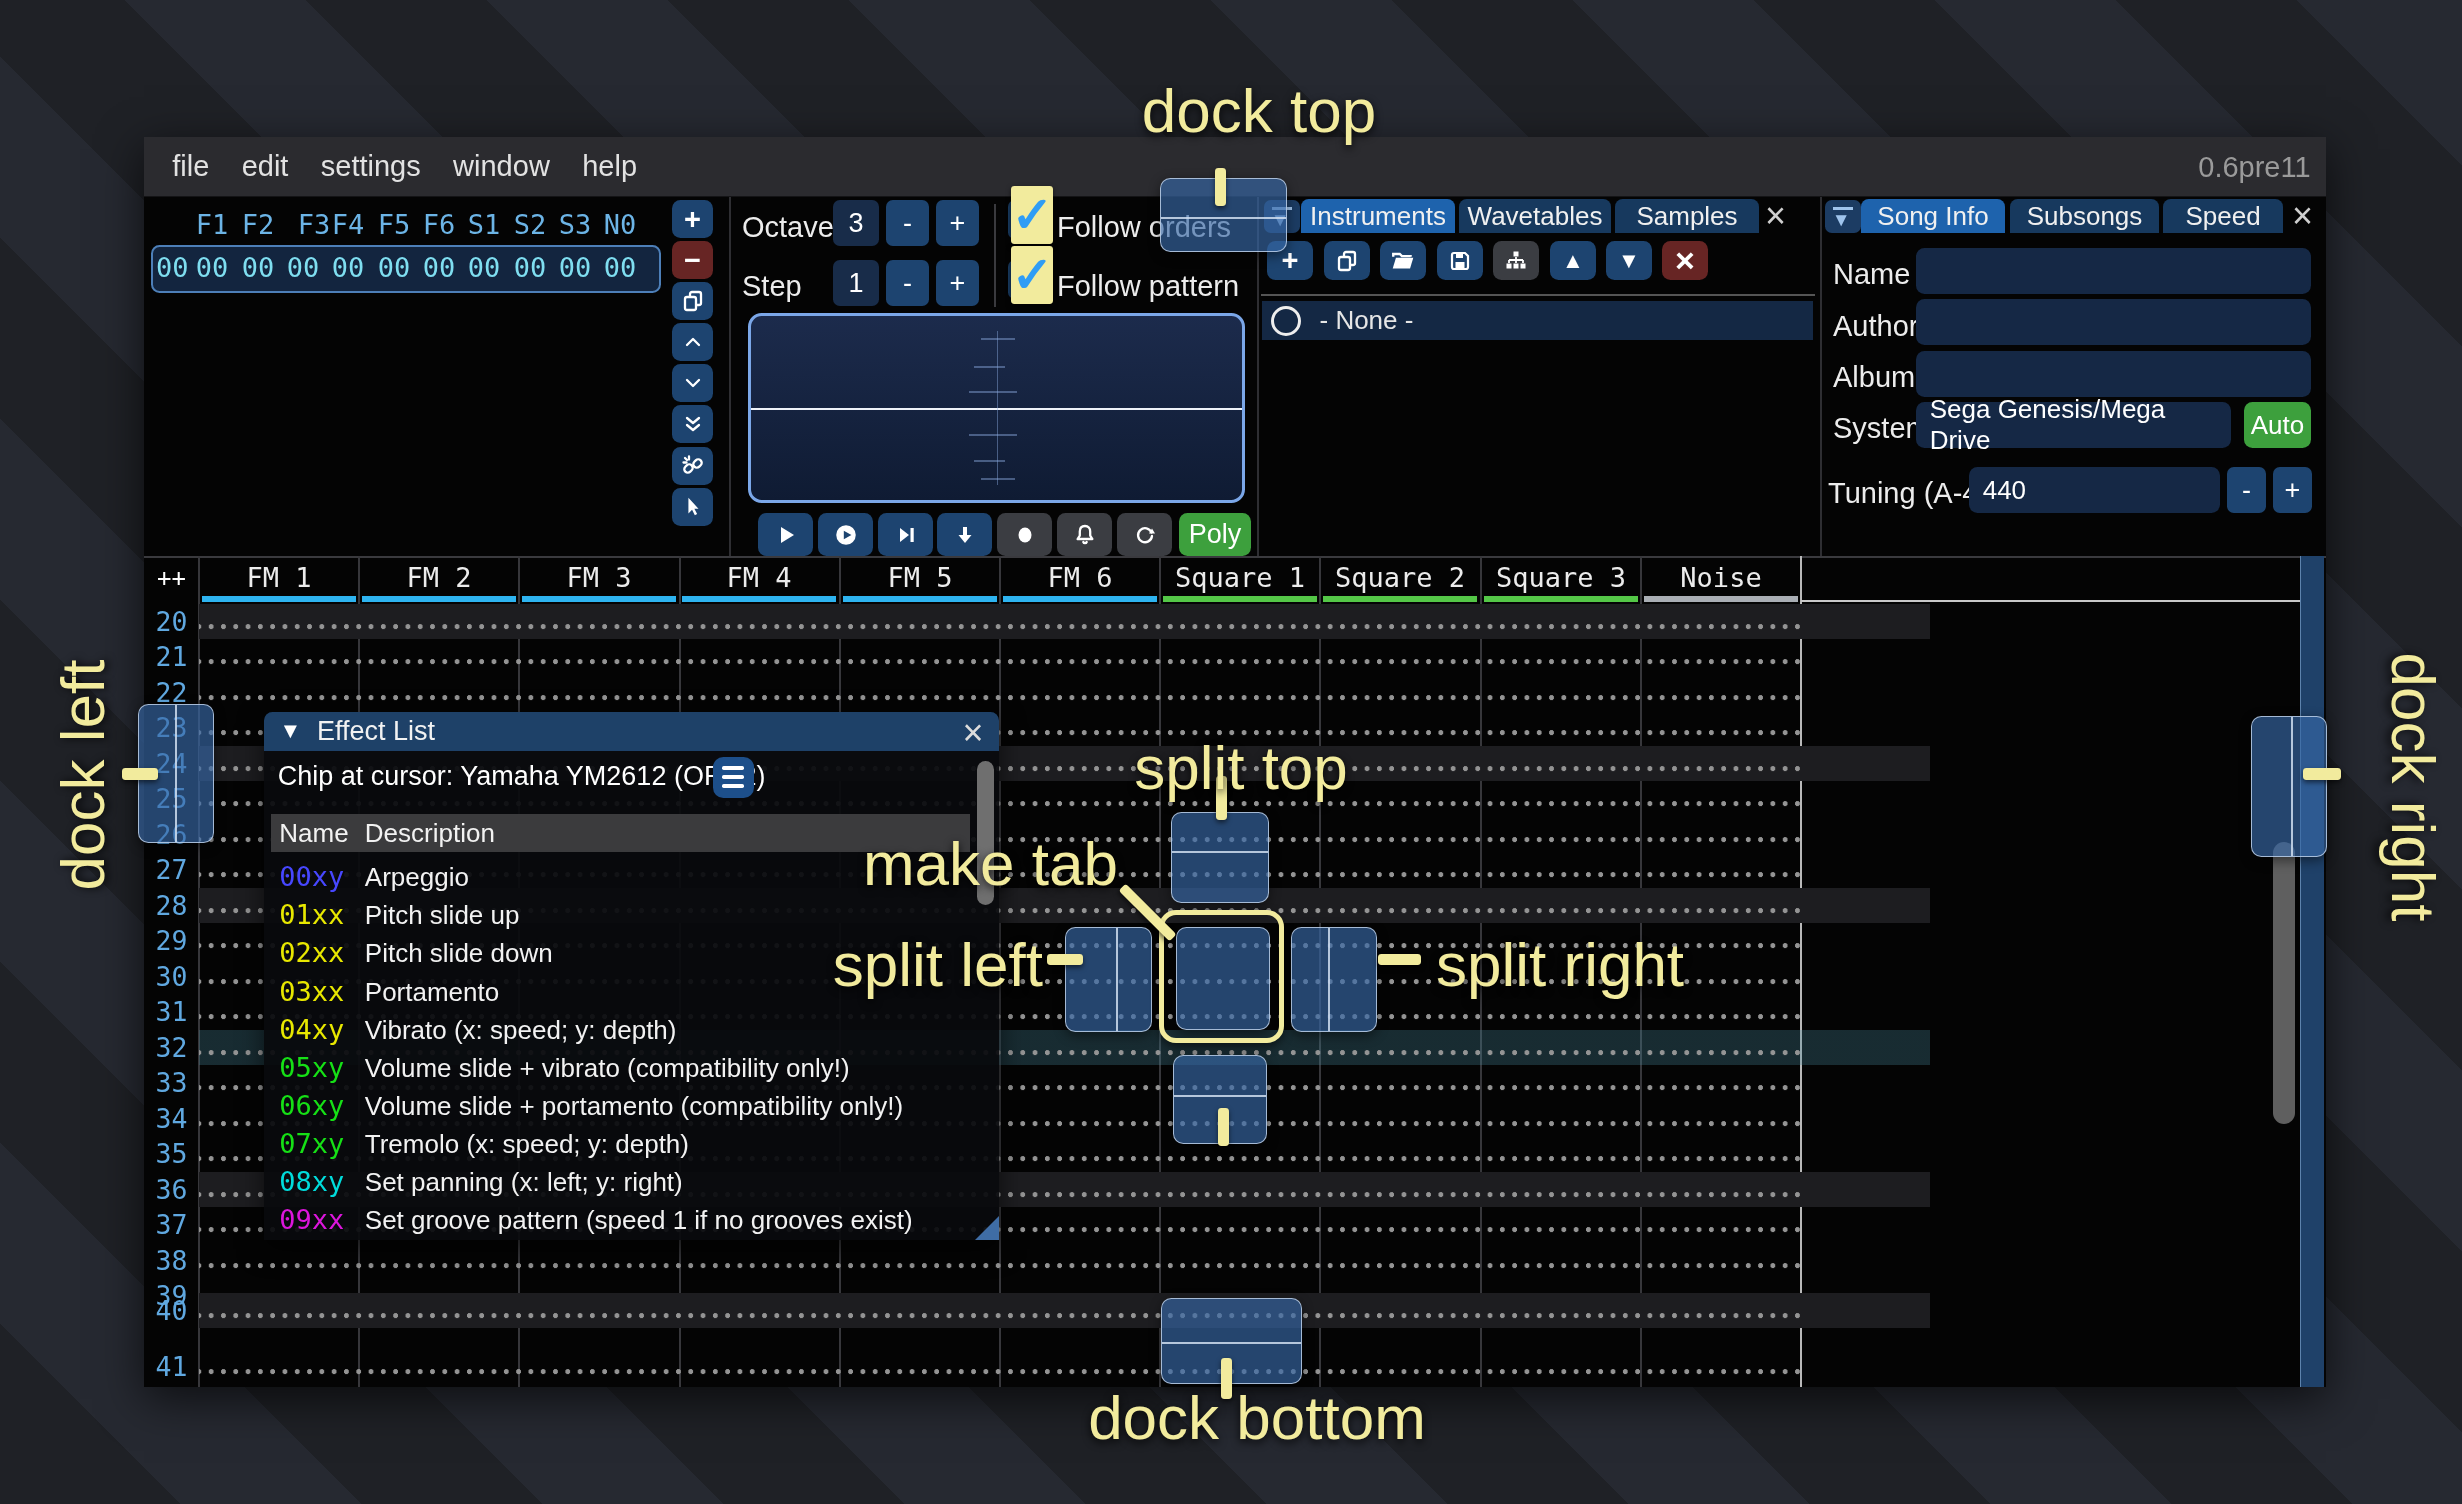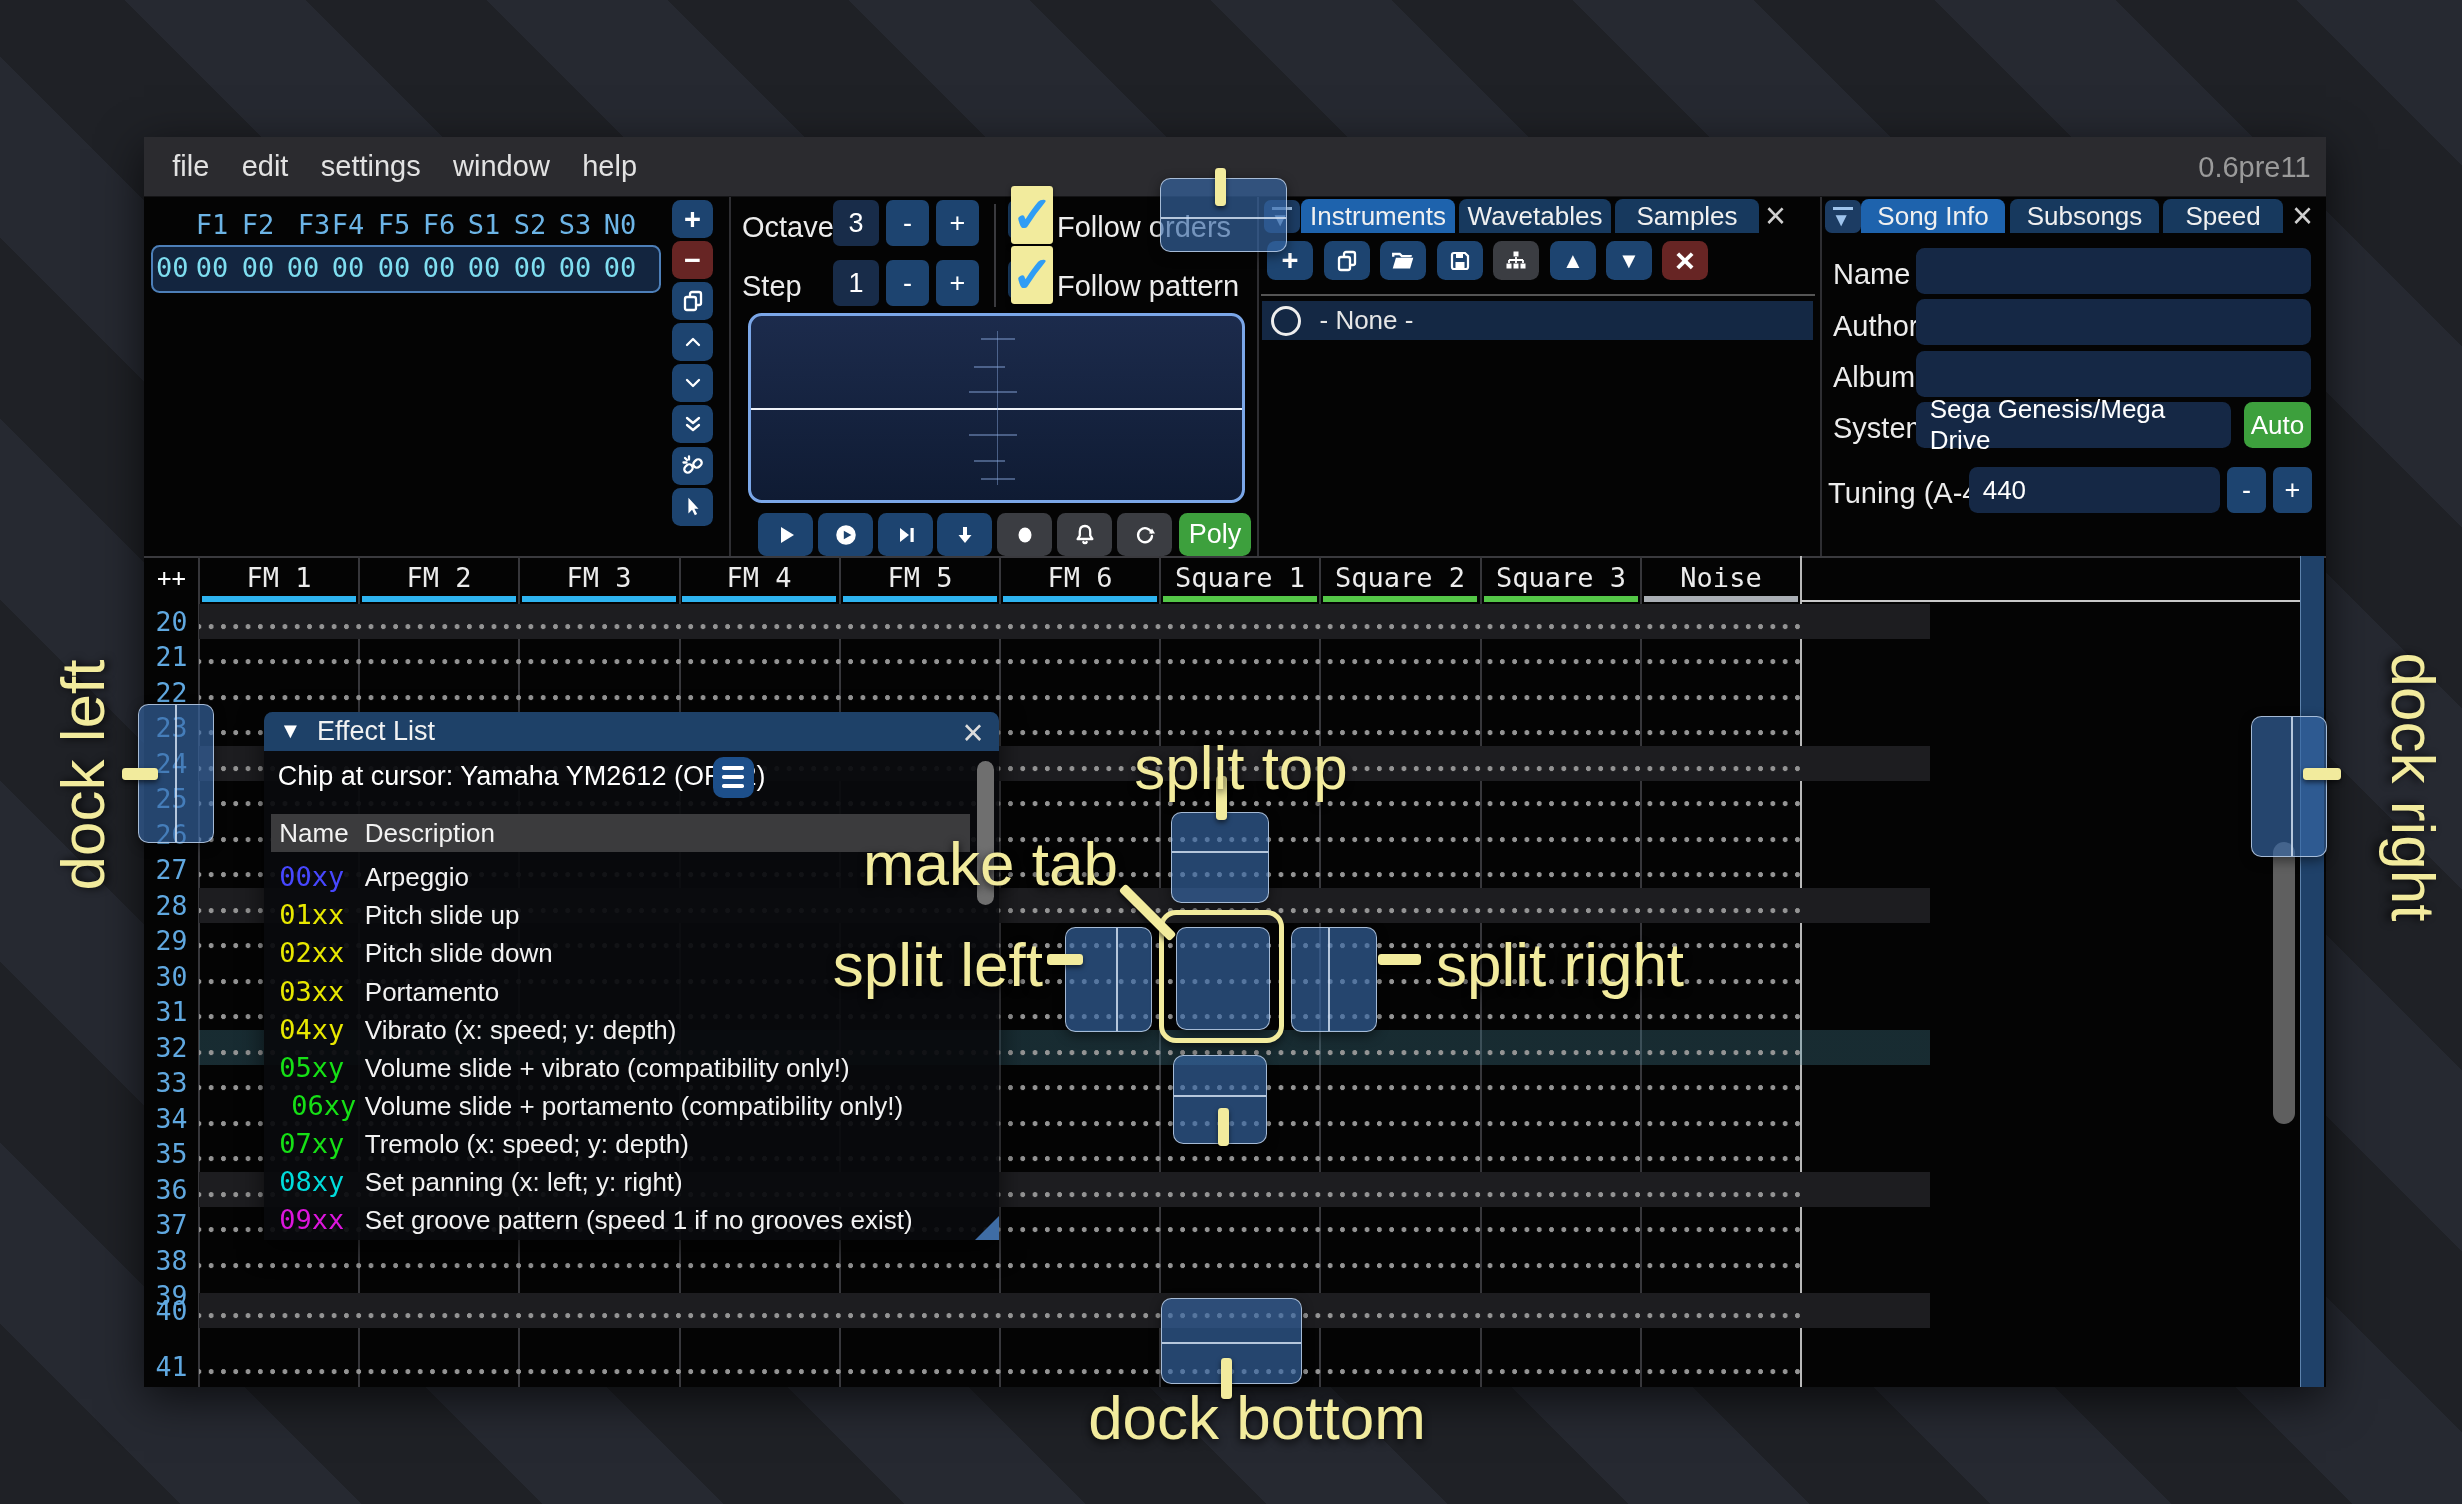--- a/index.html
+++ b/index.html
@@ -496,21 +496,21 @@
         </div>
         <div class="fxrow" style="top: 299px;">
           <div class="code" style="color: rgb(232, 232, 0);">04xy</div>
           <div class="desc">Vibrato (x: speed; y: depth)</div>
         </div>
         <div class="fxrow" style="top: 337px;">
           <div class="code" style="color: rgb(22, 224, 22);">05xy</div>
           <div class="desc">Volume slide + vibrato (compatibility only!)</div>
         </div>
         <div class="fxrow" style="top: 375px;">
-          <div class="code" style="color: rgb(22, 224, 22); margin-left: 12px;">06xy</div>
+          <div class="code" style="color: rgb(22, 224, 22);">06xy</div>
           <div class="desc">Volume slide + portamento (compatibility only!)</div>
         </div>
         <div class="fxrow" style="top: 413px;">
           <div class="code" style="color: rgb(22, 224, 22);">07xy</div>
           <div class="desc">Tremolo (x: speed; y: depth)</div>
         </div>
         <div class="fxrow" style="top: 451px;">
           <div class="code" style="color: rgb(0, 220, 220);">08xy</div>
           <div class="desc">Set panning (x: left; y: right)</div>
         </div>
@@ -553,20 +553,21 @@
   <div class="tick" style="left:1215px;top:168px;width:11px;height:38px"></div>
   <div class="tick" style="left:122px;top:768px;width:36px;height:12px"></div>
   <div class="tick" style="left:2303px;top:768px;width:38px;height:12px"></div>
   <div class="tick" style="left:1221px;top:1358px;width:11px;height:41px"></div>
   <div class="tick" style="left:1216px;top:776px;width:11px;height:44px"></div>
   <div class="tick" style="left:1047px;top:954px;width:36px;height:11px"></div>
   <div class="tick" style="left:1378px;top:954px;width:43px;height:11px"></div>
   <div class="tick" style="left:1218px;top:1108px;width:11px;height:38px"></div>
   <div class="tick" style="left:1122px;top:882px;width:72px;height:10.3px;transform:rotate(45deg);transform-origin:left center"></div>
 
+  <div class="ann" style="left:1259px;top:75px;transform:translateX(-50%)">dock top</div>
   <div class="ann" style="left:1257px;top:1382px;transform:translateX(-50%)">dock bottom</div>
   <div class="ann" style="left:82px;top:775px;transform:translate(-50%,-50%) rotate(-90deg)">dock left</div>
   <div class="ann" style="left:2413px;top:787px;transform:translate(-50%,-50%) rotate(90deg)">dock right</div>
   <div class="ann" style="left:1241px;top:732px;transform:translateX(-50%)">split top</div>
   <div class="ann" style="right:1419px;top:929px">split left</div>
   <div class="ann" style="left:1436px;top:929px">split right</div>
   <div class="ann" style="right:1344px;top:828px">make tab</div>
 
 </div>
 

